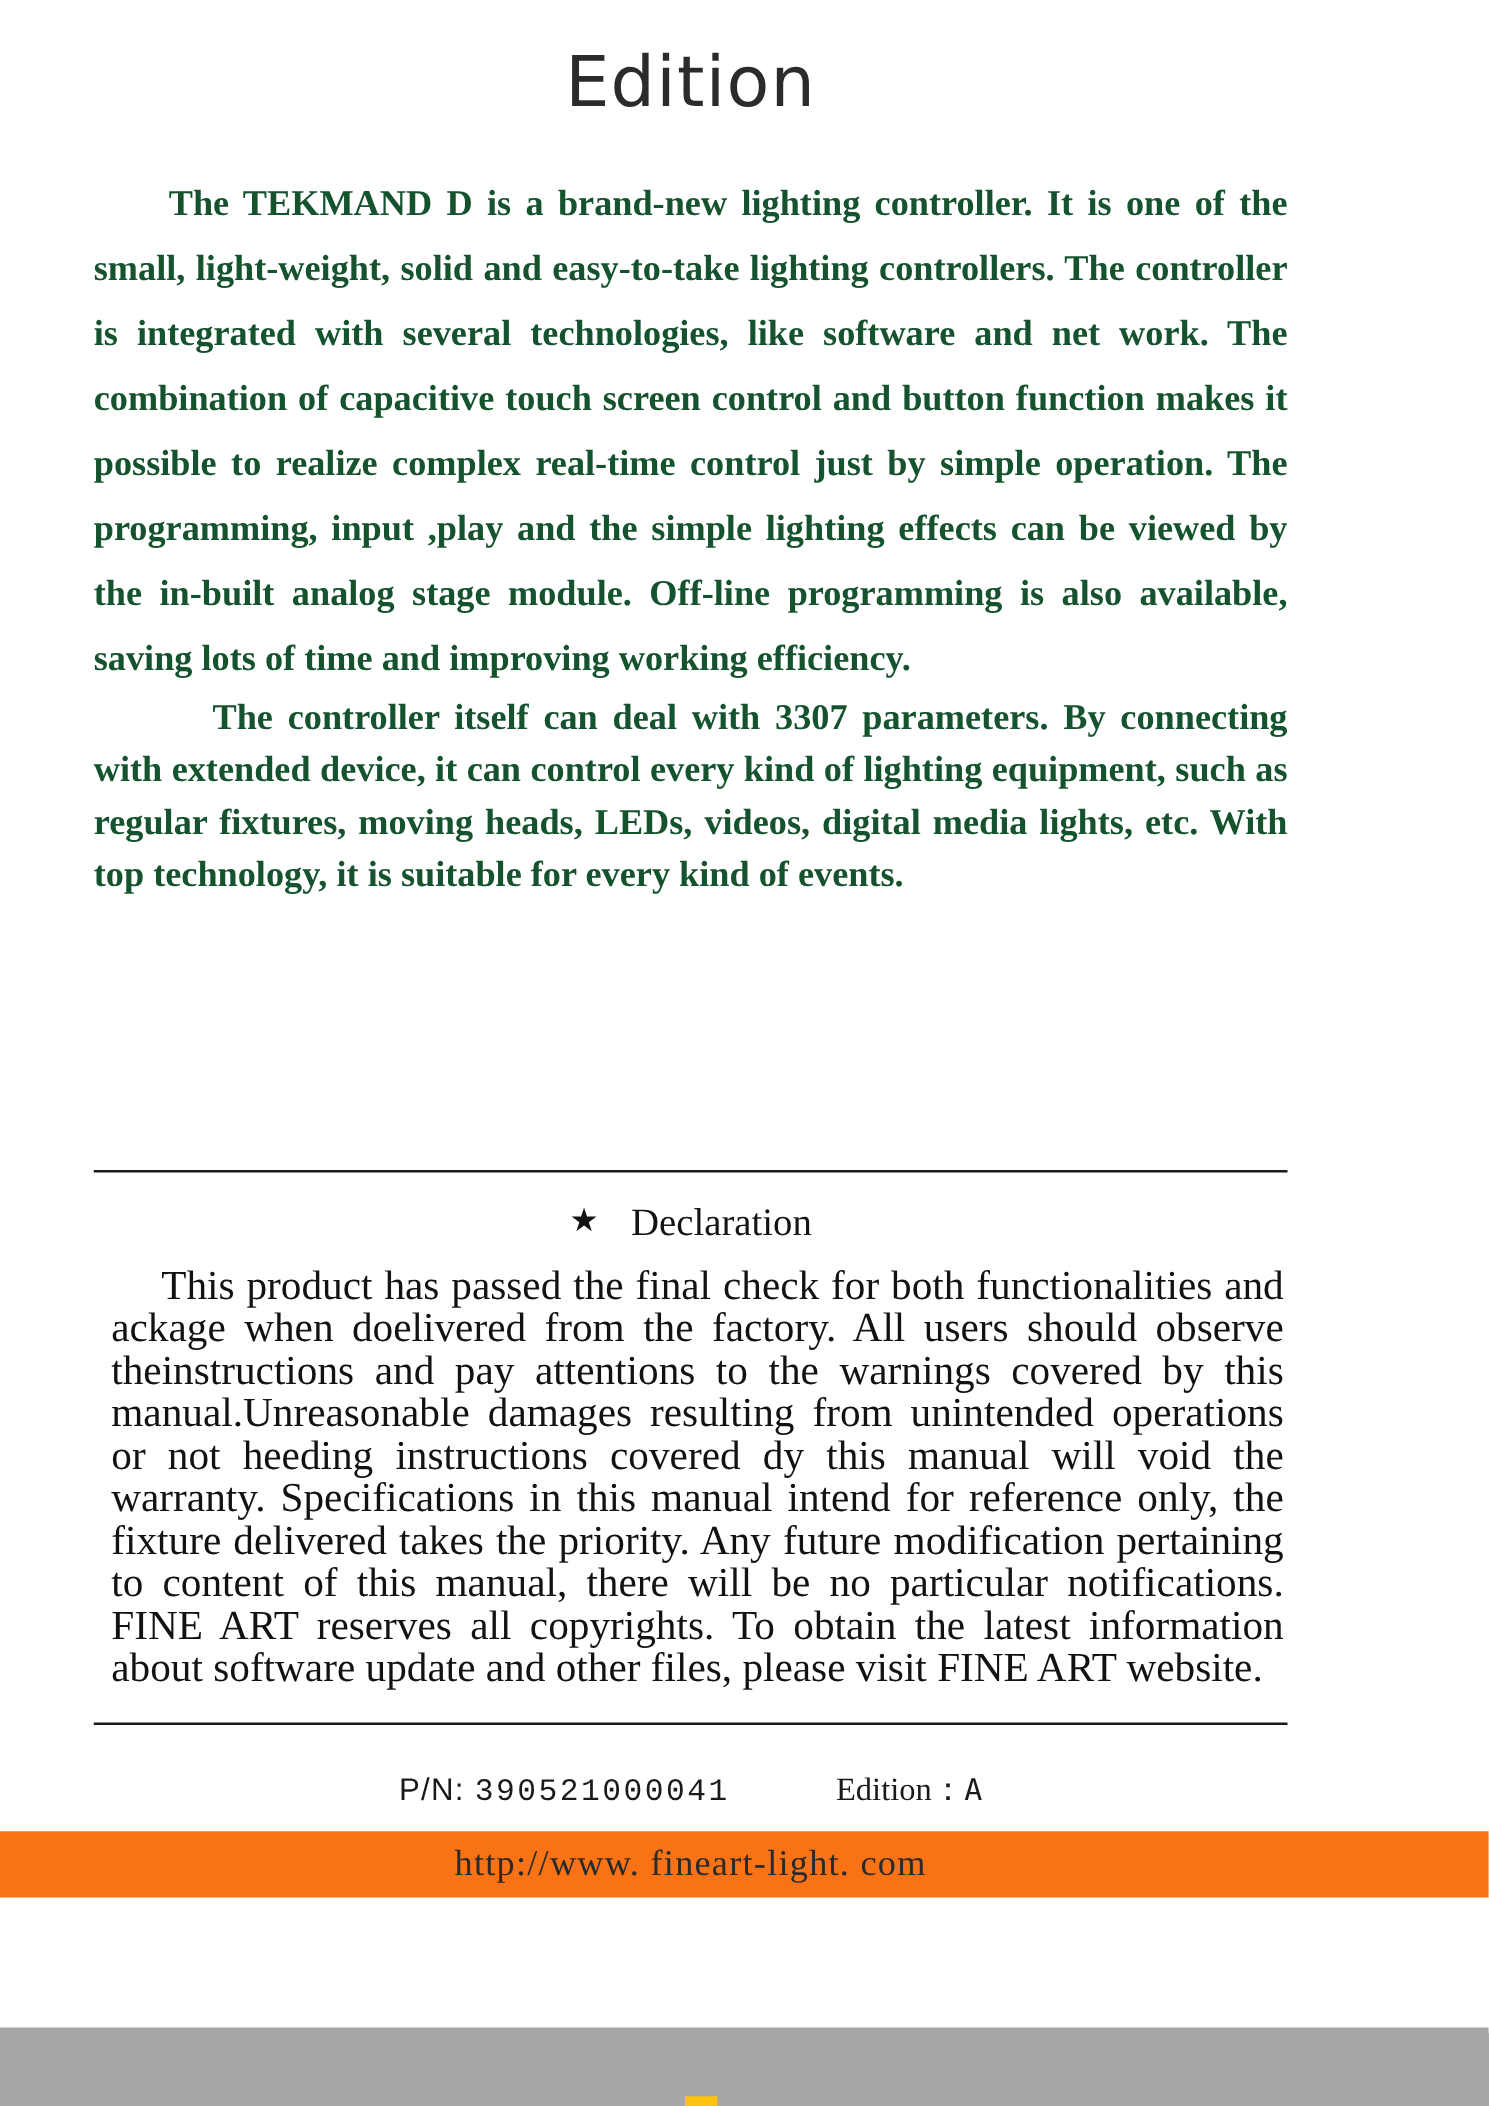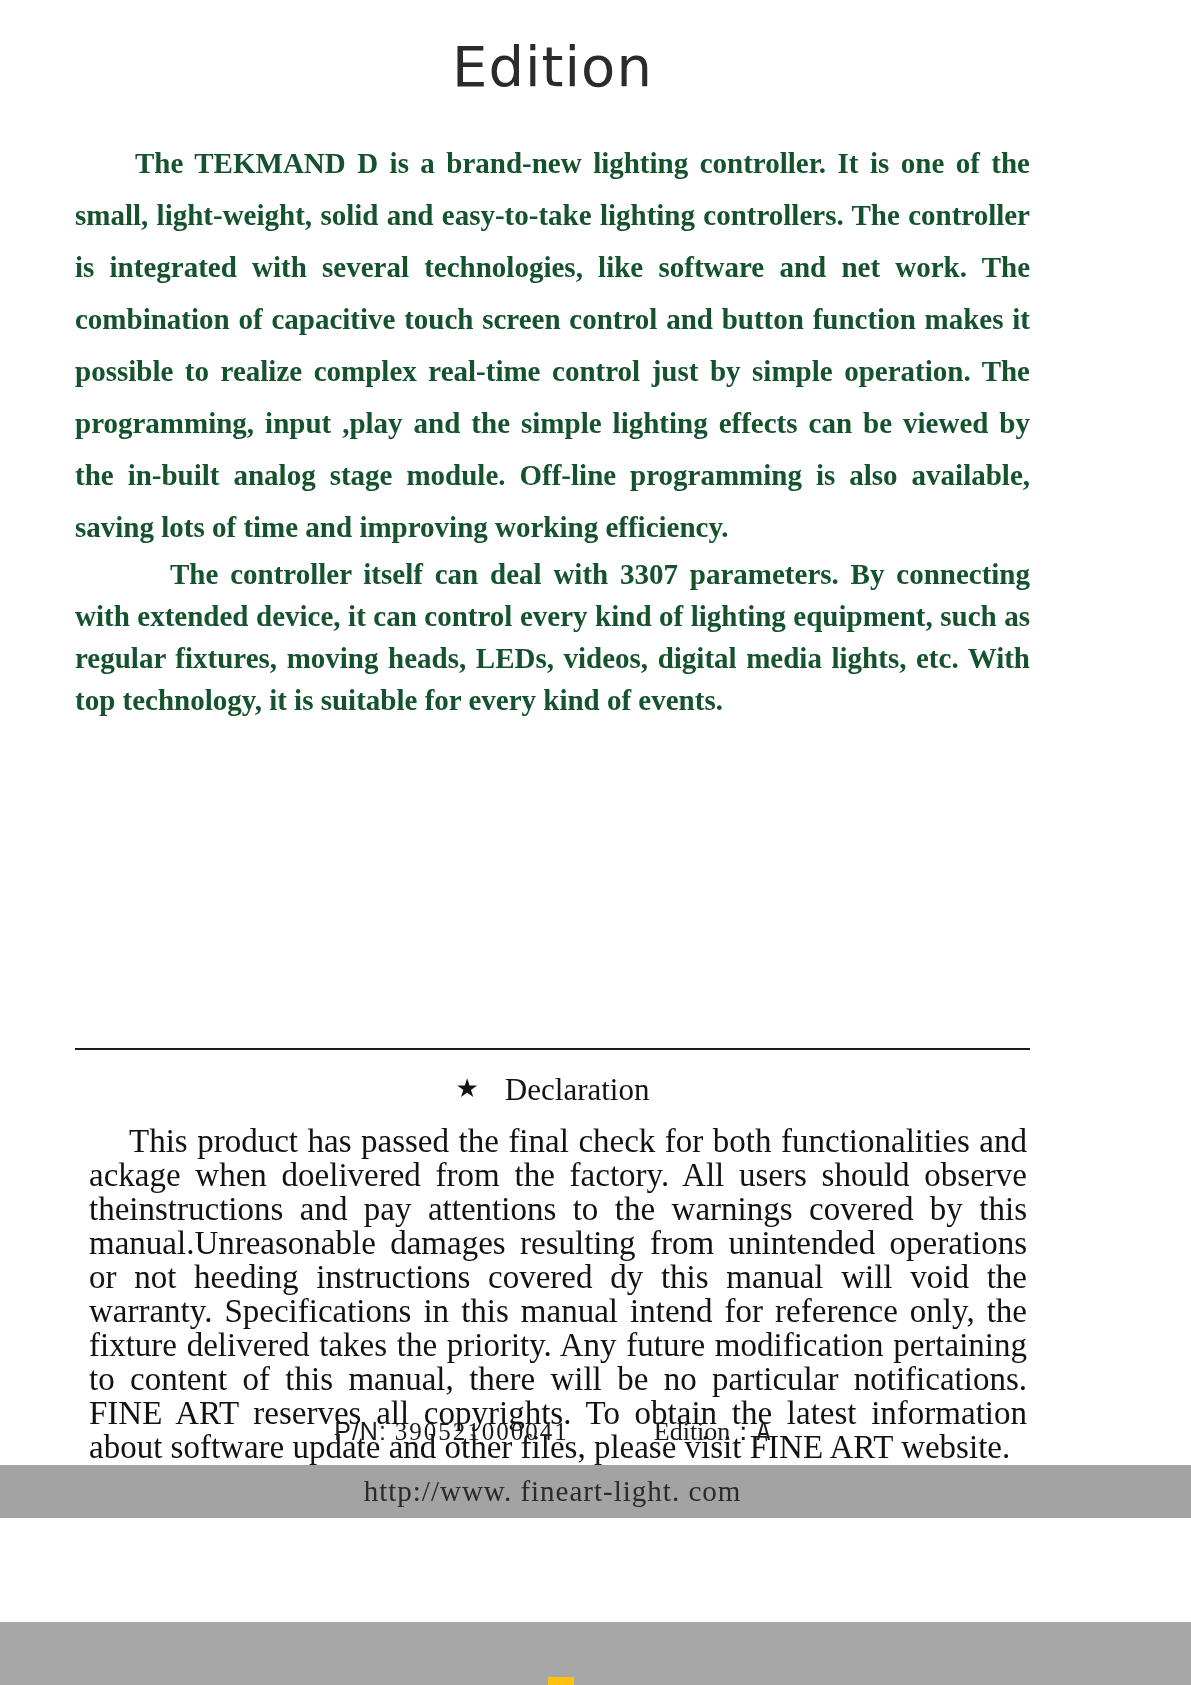--- a/index.html
+++ b/index.html
@@ -31,21 +31,21 @@
     font-size: 29px;
     text-align: justify;
     color: #14532d;
     font-weight: bold;
   }
   .para-1 { margin-top: 38px; line-height: 52px; text-indent: 60px; }
   .para-2 { line-height: 42px; text-indent: 95px; }
 
   .declaration-section {
     position: absolute;
-    top: 1048px;
+    top: 936px;
     left: 75px;
     width: 955px;
   }
   .rule {
     border: none;
     border-top: 2px solid #1c1c1c;
     margin: 0;
   }
   .decl-heading {
     margin-top: 22px;
@@ -77,31 +77,31 @@
     left: 75px;
     width: 955px;
     display: flex;
     justify-content: center;
     align-items: baseline;
     gap: 85px;
     font-size: 25px;
     color: #1a1a1a;
   }
   .pn-part { font-family: "Liberation Sans", sans-serif; letter-spacing: 1px; }
-  .pn-part .pn-value { font-family: Liberation Serif, serif; letter-spacing: 2px; }
+  .pn-part .pn-value { font-family: Liberation Mono, monospace; letter-spacing: 2px; }
   .edition-part { font-size: 26px; }
   .edition-part .edition-value { font-family: "DejaVu Sans Mono", monospace; font-size: 24px; }
 
   .website-bar {
     position: absolute;
     top: 1465px;
     left: 0;
     width: 1191px;
     height: 53px;
-    background: #a3a3a3;
+    background: #f97316;
     display: flex;
     align-items: center;
     justify-content: center;
     padding-right: 86px;
     box-sizing: border-box;
   }
   .website-url {
     font-size: 29px;
     letter-spacing: 1px;
     color: #2a2a2a;

